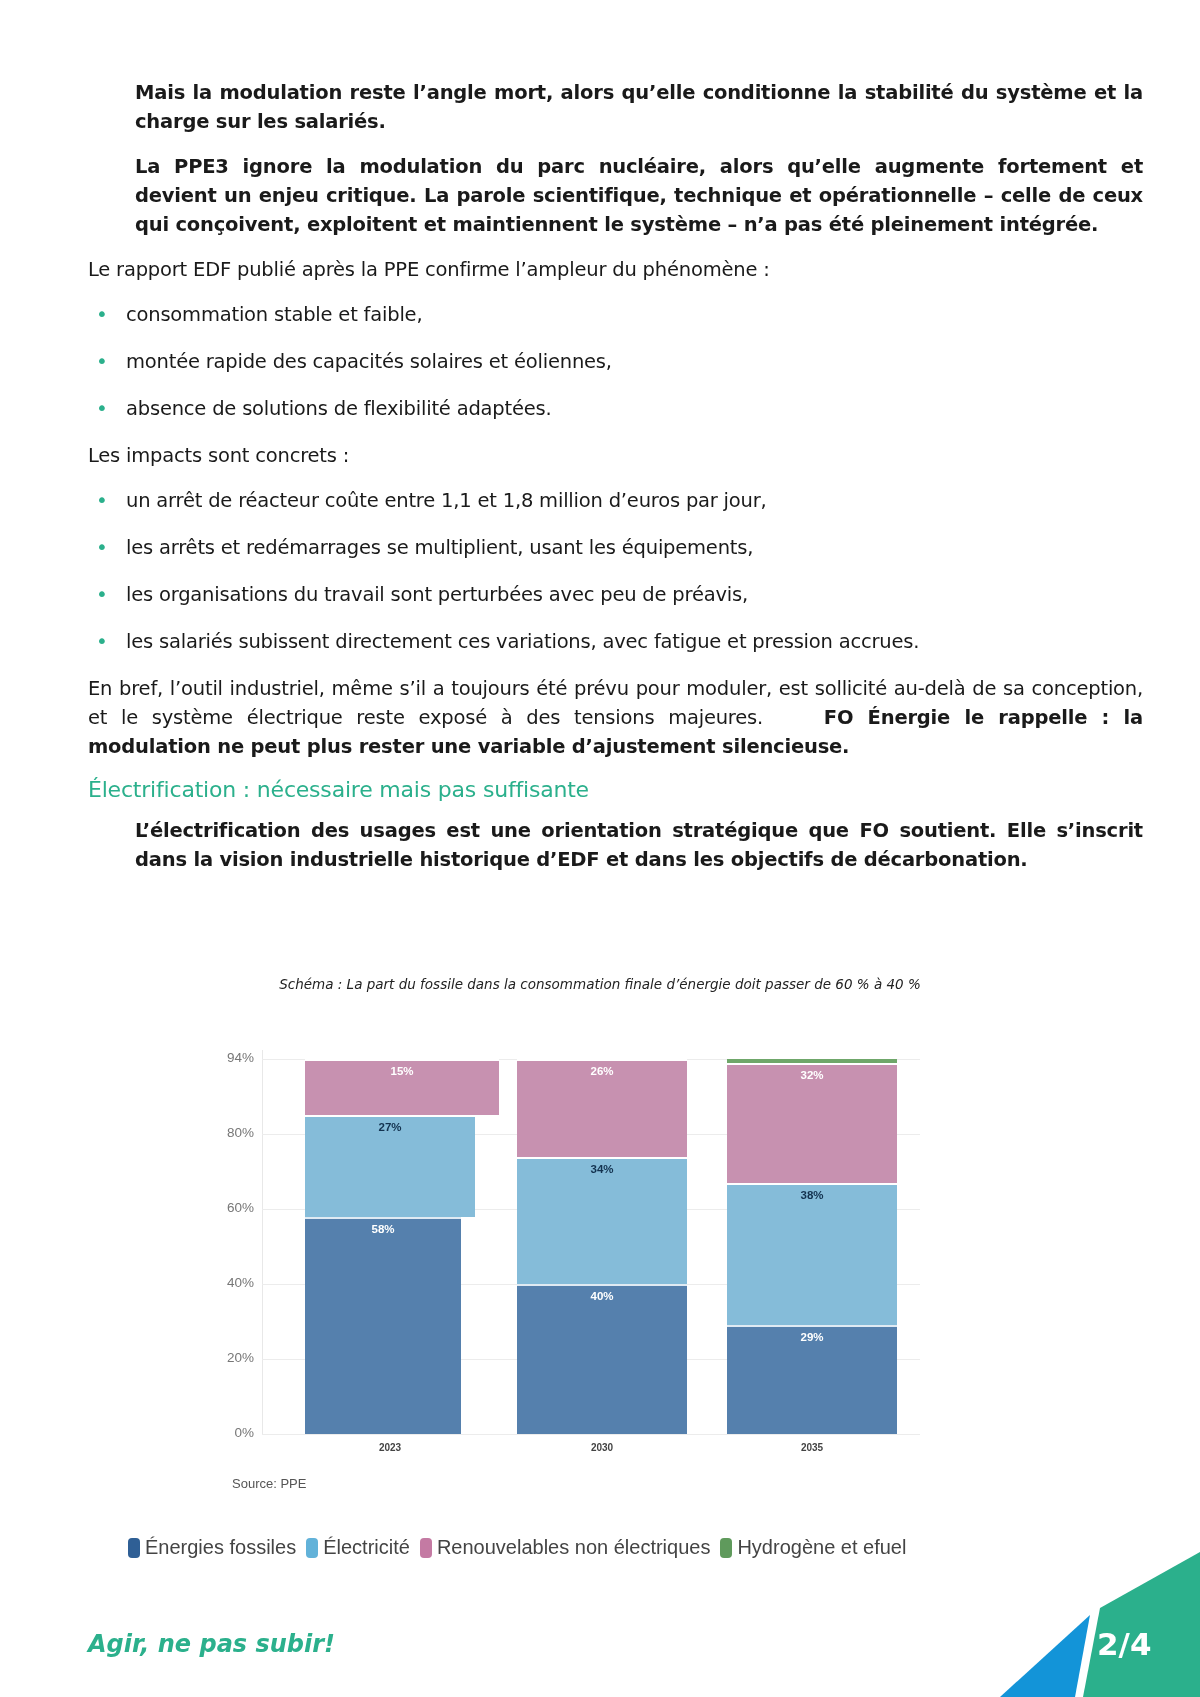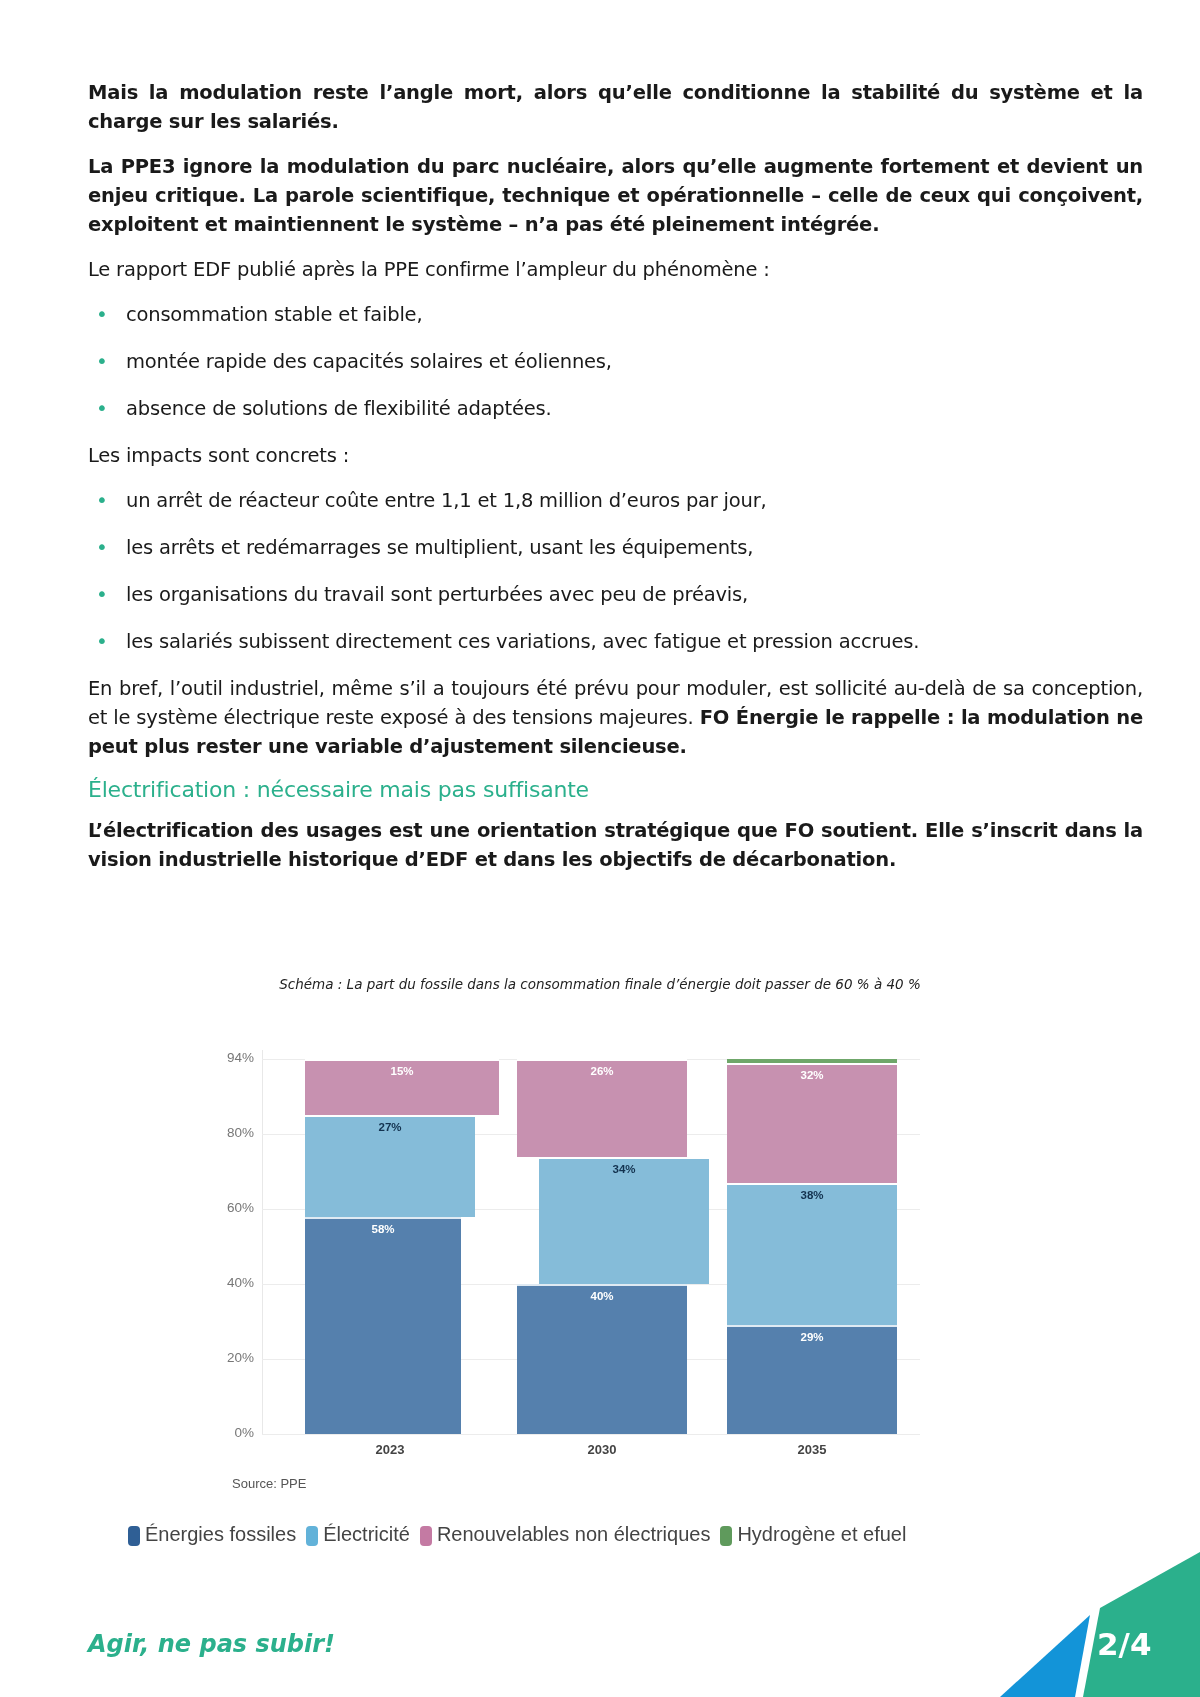--- a/index.html
+++ b/index.html
@@ -1,39 +1,39 @@
 <!DOCTYPE html>
 <html><head>
 <meta charset="utf-8">
 <style>
   html, body { margin: 0; padding: 0; background: #ffffff; }
   body { width: 1200px; height: 1697px; position: relative; overflow: hidden;
          font-family: "DejaVu Sans", sans-serif; color: #1a1a1a; }
   .content { position: absolute; left: 88px; top: 78px; width: 1055px; }
   p { margin: 0; font-size: 19.5px; line-height: 29px; text-align: justify; letter-spacing: -0.2px; }
-  .bold { font-weight: bold; }
+  .bold { font-weight: bold; margin-left: 47px; }
   .para { margin-bottom: 16px; }
   ul { list-style: none; margin: 0 0 10px 0; padding: 0 0 0 38px; }
   ul li { font-size: 19.5px; line-height: 29px; margin-bottom: 18px; position: relative; padding-left: 0; letter-spacing: -0.2px; }
   ul li .bullet { position: absolute; left: -30px; top: 0; color: #2bb08c; font-size: 20px; }
   h2 { margin: 4px 0 14px 0; font-size: 22px; font-weight: normal; color: #2bb08c; letter-spacing: -0.2px; }
   .caption { position: absolute; top: 976px; left: 0; width: 1200px; text-align: center;
              font-style: italic; font-size: 13.5px; color: #222; }
   .chart { position: absolute; left: 200px; top: 1040px; width: 740px; height: 460px; }
   .ytick { position: absolute; right: 0; font-family: "Liberation Sans", sans-serif; font-size: 13.5px; color: #777; }
   .gridline { position: absolute; height: 1px; background: #ececec; }
   .axisline { position: absolute; width: 1px; background: #e8e8e8; }
   .seg { position: absolute; box-sizing: border-box; border-top: 2px solid #ffffff; }
   .seg-label { position: absolute; width: 100%; text-align: center; top: 4px;
                font-family: "Liberation Sans", sans-serif; font-weight: bold; font-size: 11.5px; }
-  .xlabel { position: absolute; font-family: "Liberation Sans", sans-serif; font-weight: bold; font-size: 13px; color: #444; text-align: center; }
+  .xlabel { position: absolute; font-family: "Liberation Sans", sans-serif; font-weight: bold; font-size: 10px; color: #444; text-align: center; }
   .source { position: absolute; font-family: "Liberation Sans", sans-serif; font-size: 13px; color: #555; }
   .legend { position: absolute; left: 128px; top: 1523px; display: flex; align-items: center; gap: 10px;
             font-family: "Liberation Sans", sans-serif; font-size: 20px; color: #444; }
-  .legend-item { display: flex; align-items: flex-end; gap: 5px; }
+  .legend-item { display: flex; align-items: center; gap: 5px; margin-top: 13px; }
   .swatch { width: 12px; height: 20px; border-radius: 4px; display: inline-block; }
   .footer-slogan { position: absolute; left: 88px; top: 1630px; font-style: italic; font-weight: bold;
                    font-size: 24px; color: #2bb08c; }
   .corner { position: absolute; right: 0; bottom: 0; width: 300px; height: 200px; }
   .page-num { position: absolute; left: 1097px; top: 1626px; color: #ffffff; font-weight: bold; font-size: 31px; }
 </style>
 </head>
 <body>
 
 <div class="content">
@@ -79,21 +79,21 @@
     <div class="seg" style="left: 105px; width: 170px; top: 75.25px; height: 101.25px; background: rgb(133, 188, 217);">
       <div class="seg-label" style="color: rgb(19, 50, 79);">27%</div>
     </div>
     <div class="seg" style="left: 105px; width: 194px; top: 19px; height: 56.25px; background: rgb(199, 145, 176);">
       <div class="seg-label" style="color: rgb(255, 255, 255);">15%</div>
     </div>
     <div class="xlabel" style="left: 105px; width: 170px; top: 402px;">2023</div>
     <div class="seg" style="left: 317px; width: 170px; top: 244px; height: 150px; background: rgb(85, 128, 173); border-top-color: rgb(223, 234, 243);">
       <div class="seg-label" style="color: rgb(255, 255, 255);">40%</div>
     </div>
-    <div class="seg" style="left: 317px; width: 170px; top: 116.5px; height: 127.5px; background: rgb(133, 188, 217); margin-left: 22px;">
+    <div class="seg" style="left: 317px; width: 170px; top: 116.5px; height: 127.5px; background: rgb(133, 188, 217);">
       <div class="seg-label" style="color: rgb(19, 50, 79);">34%</div>
     </div>
     <div class="seg" style="left: 317px; width: 170px; top: 19px; height: 97.5px; background: rgb(199, 145, 176);">
       <div class="seg-label" style="color: rgb(255, 255, 255);">26%</div>
     </div>
     <div class="xlabel" style="left: 317px; width: 170px; top: 402px;">2030</div>
     <div class="seg" style="left: 527px; width: 170px; top: 285.25px; height: 108.75px; background: rgb(85, 128, 173); border-top-color: rgb(223, 234, 243);">
       <div class="seg-label" style="color: rgb(255, 255, 255);">29%</div>
     </div>
     <div class="seg" style="left: 527px; width: 170px; top: 142.75px; height: 142.5px; background: rgb(133, 188, 217);">

